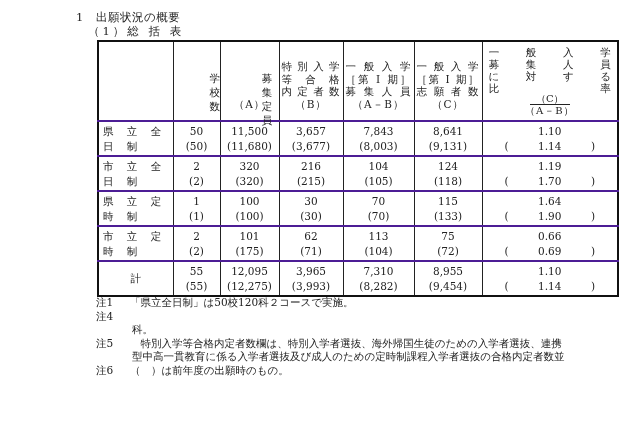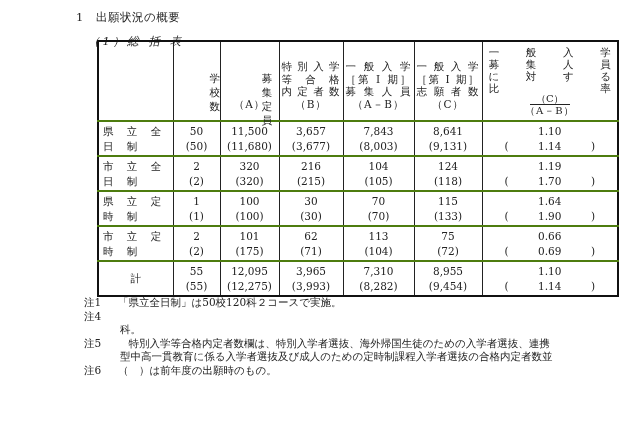--- a/index.html
+++ b/index.html
@@ -1,46 +1,46 @@
 <!DOCTYPE html>
 <html><head>
 <meta charset="utf-8">
 <style>
   html, body { margin:0; padding:0; background:#ffffff; }
   body { width:640px; height:426px; position:relative; overflow:hidden;
          font-family:"DejaVu Serif","Liberation Serif",serif; color:#222; }
   .heading { position:absolute; left:76px; top:10px; font-size:11.5px; letter-spacing:0.5px; }
   .heading .num { display:inline-block; width:20px; }
-  .subheading { position:absolute; left:88px; top:34px; font-size:11.5px; letter-spacing:3px;font-style:italic; }
+  .subheading { position:absolute; left:88px; top:24px; font-size:11.5px; letter-spacing:3px; }
   table.summary { position:absolute; left:97px; top:40px; border-collapse:collapse;
                   font-size:10.5px; table-layout:fixed; }
   table.summary td, table.summary th { border:1px solid #222; padding:0; text-align:center;
                   vertical-align:middle; font-weight:normal; }
   table.summary { border:2px solid #111; }
-  table.summary tr.bodyrow td { border-top:2px solid #4d7c0f; height:33px; line-height:15px; }
+  table.summary tr.bodyrow td { border-top:2px solid #4c1d95; height:33px; line-height:15px; }
   table.summary tr.head th { height:78px; position:relative; }
   .hdr-wrap { position:relative; width:100%; height:78px; }
   .hdr-top { position:absolute; left:2px; right:2px; top:6px; font-size:10.5px; line-height:12.5px;
              text-align:justify; text-align-last:justify; letter-spacing:1px; }
   .hdr-mid { position:absolute; left:0; right:0; top:30px; font-size:10.5px; letter-spacing:1px;margin-left:36px; }
   .hdr-bot { position:absolute; left:0; right:0; bottom:8px; font-size:10.5px; letter-spacing:1px; }
   .rowlabel { letter-spacing:5px; text-align:left !important; padding-left:4px !important; font-size:10.5px; }
   .total-label { text-align:center; }
   .cell-a { display:block; }
   .cell-b { display:block; }
   .ratio-b { display:flex; justify-content:space-between; padding:0 22px 0 22px; }
   .frac { position:absolute; left:0; right:0; bottom:4px; font-size:10px; line-height:11px; }
   .frac .n { display:inline-block; border-bottom:1px solid #222; padding:0 6px; }
   .frac .d { display:block; letter-spacing:1px; }
   .vert-head { position:absolute; left:6px; right:6px; top:4px; height:50px; display:flex;
                justify-content:space-between; font-size:10.5px; line-height:12px; }
   .vert-col { display:flex; flex-direction:column; align-items:center; }
   .notes { position:absolute; left:84px; top:296px; font-size:10.5px; line-height:13.5px; width:545px; }
   .note { display:flex; }
-  .note .label { width:34px; flex:none; }
+  .note .label { width:34px; flex:none;margin-left:12px; }
   .note .text { flex:1; }
   .note .indent { padding-left:2px; }
 </style>
 </head>
 <body>
 
 <div class="heading">
   <span class="num">1</span><span>出願状況の概要</span>
 </div>
 <div class="subheading">（1）総 括 表</div>

